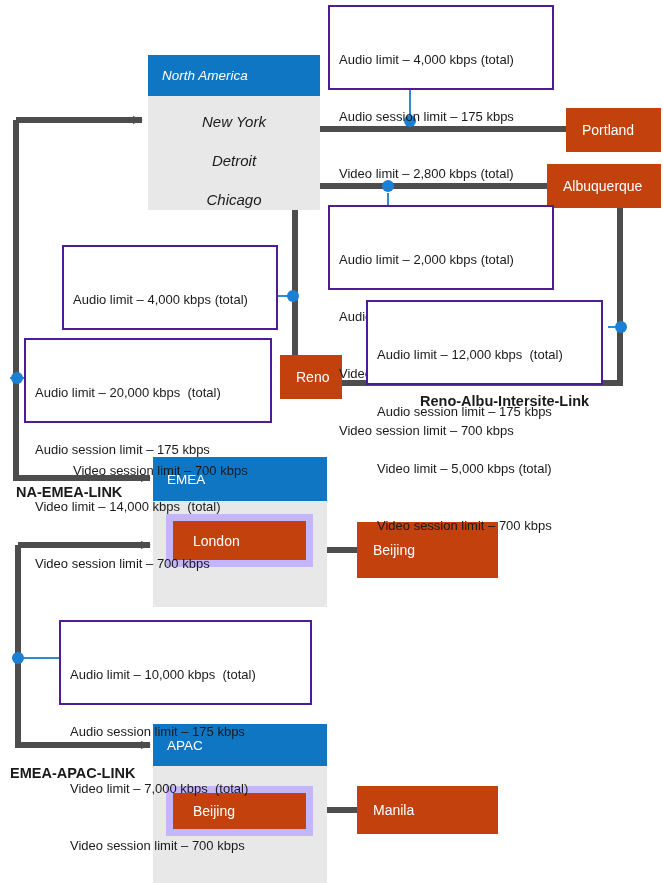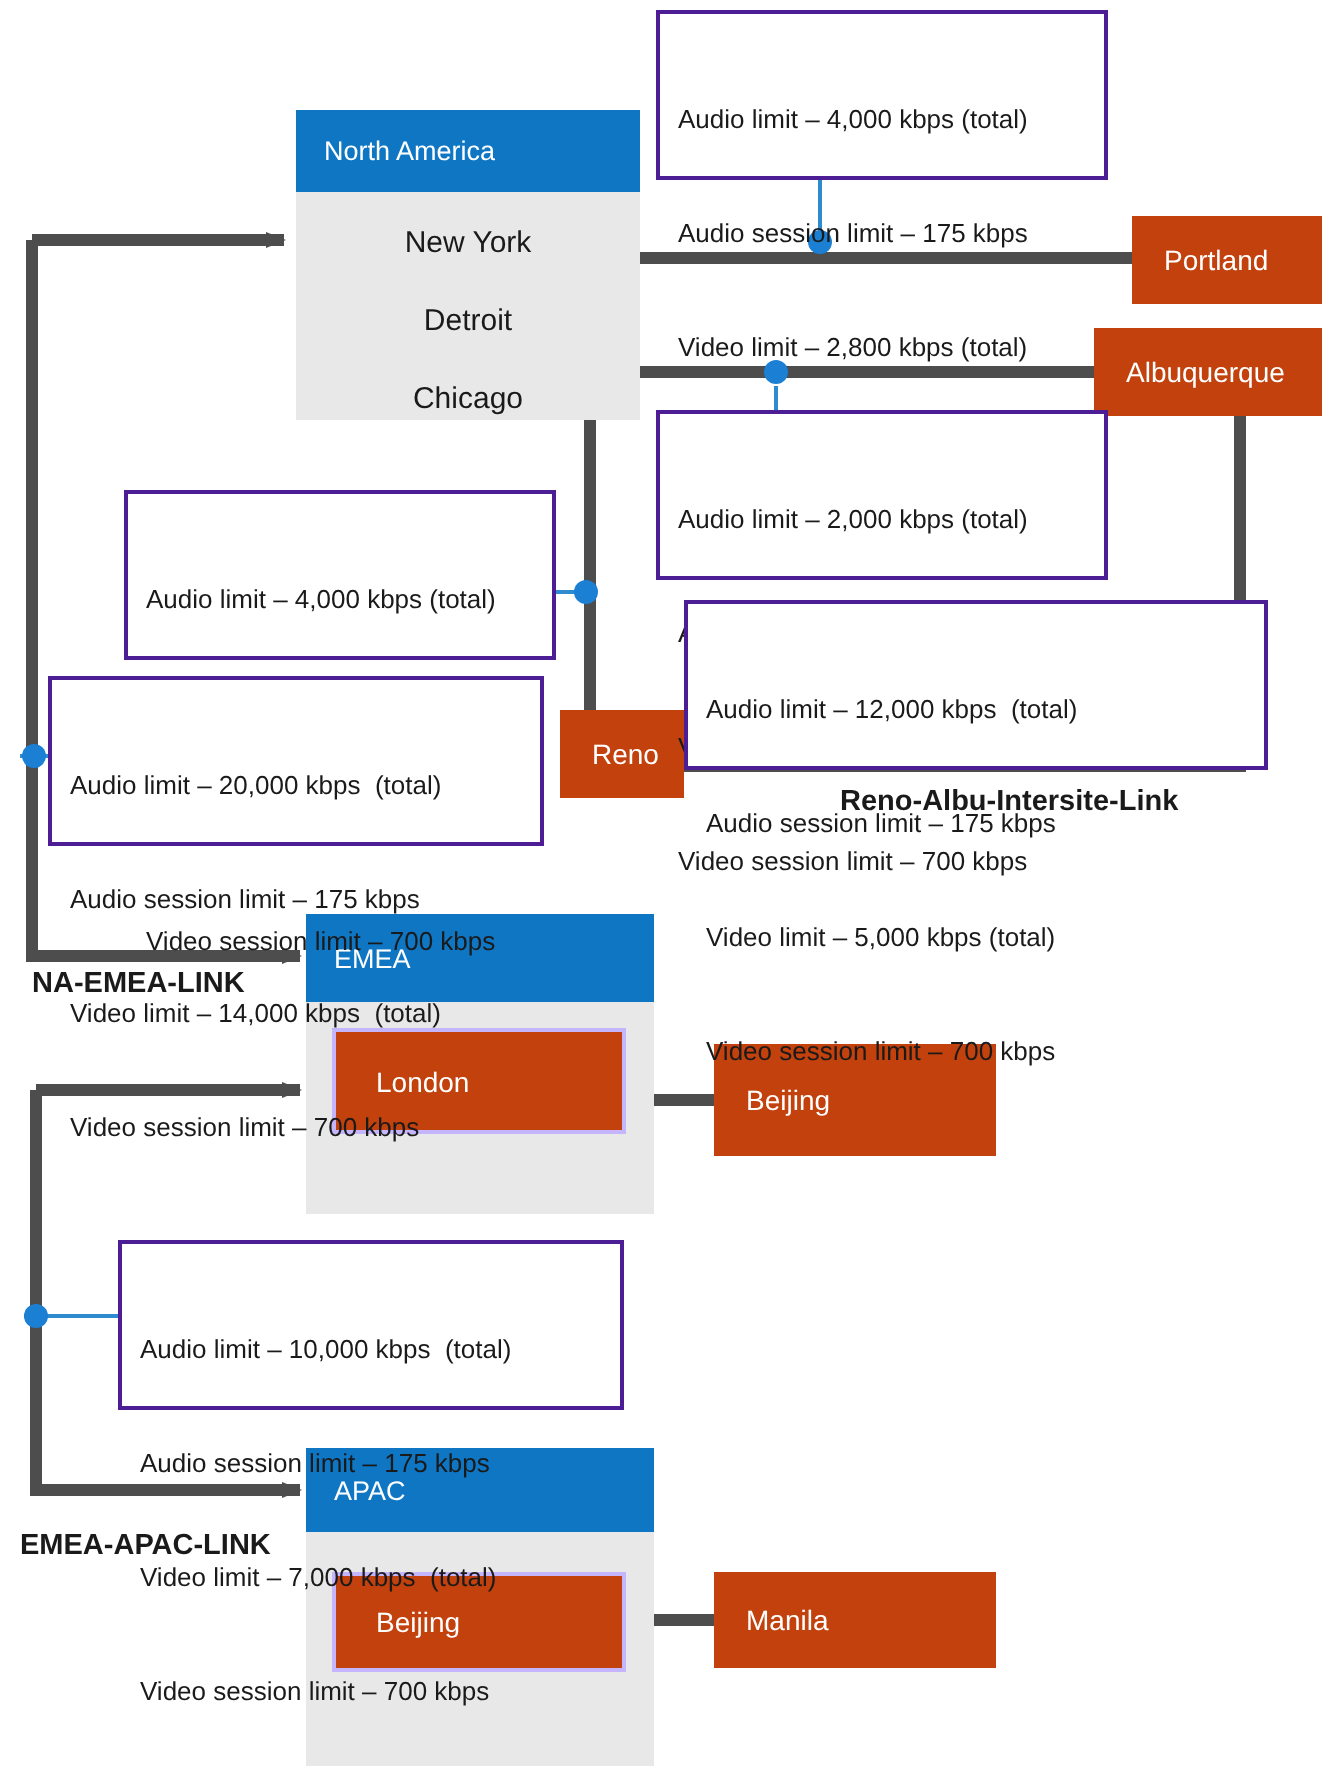--- a/index.html
+++ b/index.html
@@ -22,21 +22,21 @@
     padding-left:14px;box-sizing:border-box;
     font-size:13.5px;
   }
   
   .node{
     position:absolute;background:#c2410c;color:#ffffff;
     display:flex;align-items:center;
     padding-left:16px;box-sizing:border-box;
     font-size:14px;
   }
-  .node.bordered{border:2px solid #c4b5fd;padding-left:20px;}
+  .node.bordered{border:7px solid #c4b5fd;padding-left:20px;}
   
   .city{
     position:absolute;color:#1a1a1a;font-size:15px;
     display:flex;align-items:center;justify-content:center;
     width:100%;left:0;
   }
   
   .note{
     position:absolute;background:#ffffff;
     border:2px solid #4c1d95;
@@ -93,21 +93,21 @@
     <line x1="12" y1="658" x2="60" y2="658" stroke="#2e8bd0" stroke-width="2"></line>
 
     <circle cx="410" cy="121" r="6" fill="#1b7fd4"></circle>
     <circle cx="388" cy="186" r="6" fill="#1b7fd4"></circle>
     <circle cx="293" cy="296" r="6" fill="#1b7fd4"></circle>
     <circle cx="621" cy="327" r="6" fill="#1b7fd4"></circle>
     <circle cx="17" cy="378" r="6" fill="#1b7fd4"></circle>
     <circle cx="18" cy="658" r="6" fill="#1b7fd4"></circle>
   </svg>
 
-  <div class="region" style="left:148px;top:55px;width:172px;height:155px;">
+  <div class="region" style="left:148px;top:55px;width:172px;height:155px;font-style:italic;">
     <div class="region-header" style="height:41px;">
       <span>North America</span>
     </div>
     <div class="city" style="top:48px;height:36px;">
       <span>New York</span>
     </div>
     <div class="city" style="top:87px;height:36px;">
       <span>Detroit</span>
     </div>
     <div class="city" style="top:126px;height:36px;">
@@ -177,21 +177,21 @@
     <div>Video session limit – 700 kbps</div>
   </div>
 
   <div class="note" style="left:62px;top:245px;width:216px;height:85px;">
     <div>Audio limit – 4,000 kbps (total)</div>
     <div>Audio session limit – 175 kbps</div>
     <div>Video limit – 2,800 kbps (total)</div>
     <div>Video session limit – 700 kbps</div>
   </div>
 
-  <div class="note" style="left:342px;top:300px;width:292px;height:85px;">
+  <div class="note" style="left:366px;top:300px;width:237px;height:85px;">
     <div>Audio limit – 12,000 kbps  (total)</div>
     <div>Audio session limit – 175 kbps</div>
     <div>Video limit – 5,000 kbps (total)</div>
     <div>Video session limit – 700 kbps</div>
   </div>
 
   <div class="note" style="left:24px;top:338px;width:248px;height:85px;">
     <div>Audio limit – 20,000 kbps  (total)</div>
     <div>Audio session limit – 175 kbps</div>
     <div>Video limit – 14,000 kbps  (total)</div>

